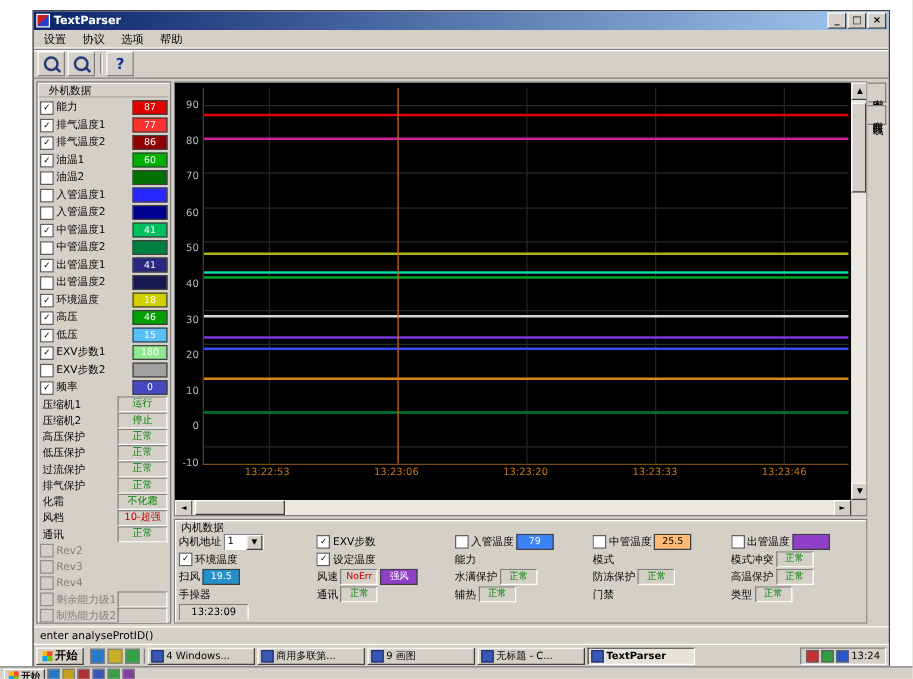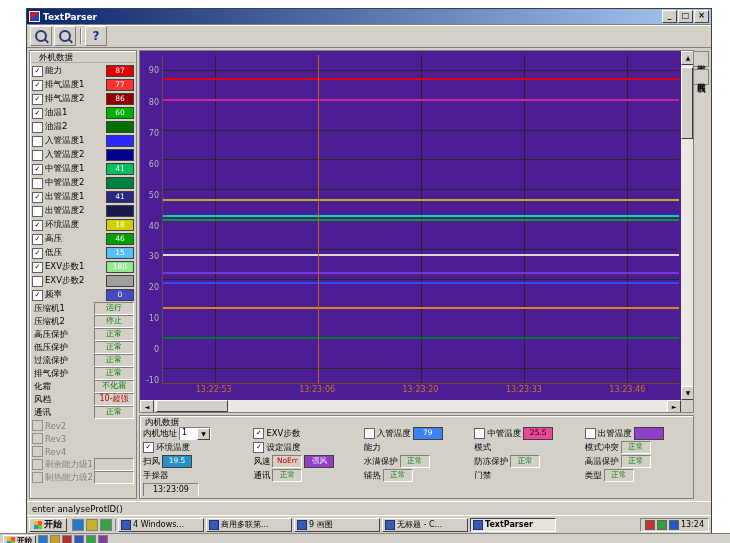--- a/index.html
+++ b/index.html
@@ -42,21 +42,21 @@
   .plabel{flex:1;font-size:8.5px;white-space:nowrap;overflow:hidden}
   .prow.dis .plabel{color:#808080}
   .badge{flex:none;width:26px;height:10px;font-size:7.5px;line-height:10px;text-align:center;
          color:#fff;border:1px solid #404040}
   .sval{flex:none;width:38px;height:11px;background:#d4d0c8;border:1px solid;
         border-color:#808080 #fff #fff #808080;font-size:8px;line-height:9px;text-align:center;color:#008000}
 
   #center{flex:1;display:flex;flex-direction:column;overflow:hidden;margin:2px 0}
   #chart-widget{flex:1;display:grid;grid-template-columns:1fr 12px;grid-template-rows:1fr 12px;
                 border:1px solid #808080;background:#d4d0c8;overflow:hidden}
-  #chart-black{grid-column:1;grid-row:1;background:#4c1d95;display:flex;padding:4px 2px 4px 0;overflow:hidden}
+  #chart-black{grid-column:1;grid-row:1;background:#000000;display:flex;padding:4px 2px 16px 0;overflow:hidden}
   #yaxis{width:22px;flex:none;position:relative;color:#b8b8b8;font-size:8px}
   .ytick{position:absolute;right:3px;transform:translateY(-50%)}
   #plot-col{flex:1;display:flex;flex-direction:column;overflow:hidden}
   #plot-area{flex:1;position:relative;border-left:1px solid #505050;border-bottom:1px solid #7a4a18;overflow:hidden}
   .ghl{position:absolute;left:0;right:0;height:1px;background:#282828}
   .gvl{position:absolute;top:0;bottom:0;width:1px;background:#242424}
   .sline{position:absolute;left:0;right:0;height:2px}
   .ccursor{position:absolute;top:0;bottom:0;width:1px;background:#c06010}
   #xaxis{height:12px;flex:none;position:relative;color:#c87818;font-size:8px}
   .xtick{position:absolute;top:1px;transform:translateX(-50%);white-space:nowrap}
@@ -145,20 +145,26 @@
   <div id="titlebar">
     <span id="app-icon"></span>
     <span id="title-text">TextParser</span>
     <span class="tbtns">
       <span class="tbtn">_</span>
       <span class="tbtn">□</span>
       <span class="tbtn">×</span>
     </span>
   </div>
 
+  <div id="menubar">
+    <span class="menu-item">设置</span>
+    <span class="menu-item">协议</span>
+    <span class="menu-item">选项</span>
+    <span class="menu-item">帮助</span>
+  </div>
 
   <div id="toolbar">
     <span class="tool-btn">
         <span class="mag"></span>
       </span>
     <span class="tool-btn">
         <span class="mag"></span>
       </span>
     <span class="tsep"></span>
     <span class="tool-btn">
@@ -451,21 +457,21 @@
               </div>
               <div class="irow">
                 <span class="ilabel">辅热</span>
                 <span class="ibadge sunk" style="color: rgb(0, 128, 0);">正常</span>
               </div>
             </div>
             <div class="icol">
               <div class="irow">
                 <span class="cb"></span>
                 <span class="ilabel">中管温度</span>
-                <span class="ibadge" style="background: #ec4899; color: rgb(0, 0, 0);">25.5</span>
+                <span class="ibadge" style="background: #fdba74; color: rgb(0, 0, 0);">25.5</span>
               </div>
               <div class="irow">
                 <span class="ilabel">模式</span>
                 <span class="ibadge sunk" style="color: rgb(192, 0, 0); margin-top: 37px;">关机</span>
               </div>
               <div class="irow">
                 <span class="ilabel">防冻保护</span>
                 <span class="ibadge sunk" style="color: rgb(0, 128, 0);">正常</span>
               </div>
               <div class="irow">

